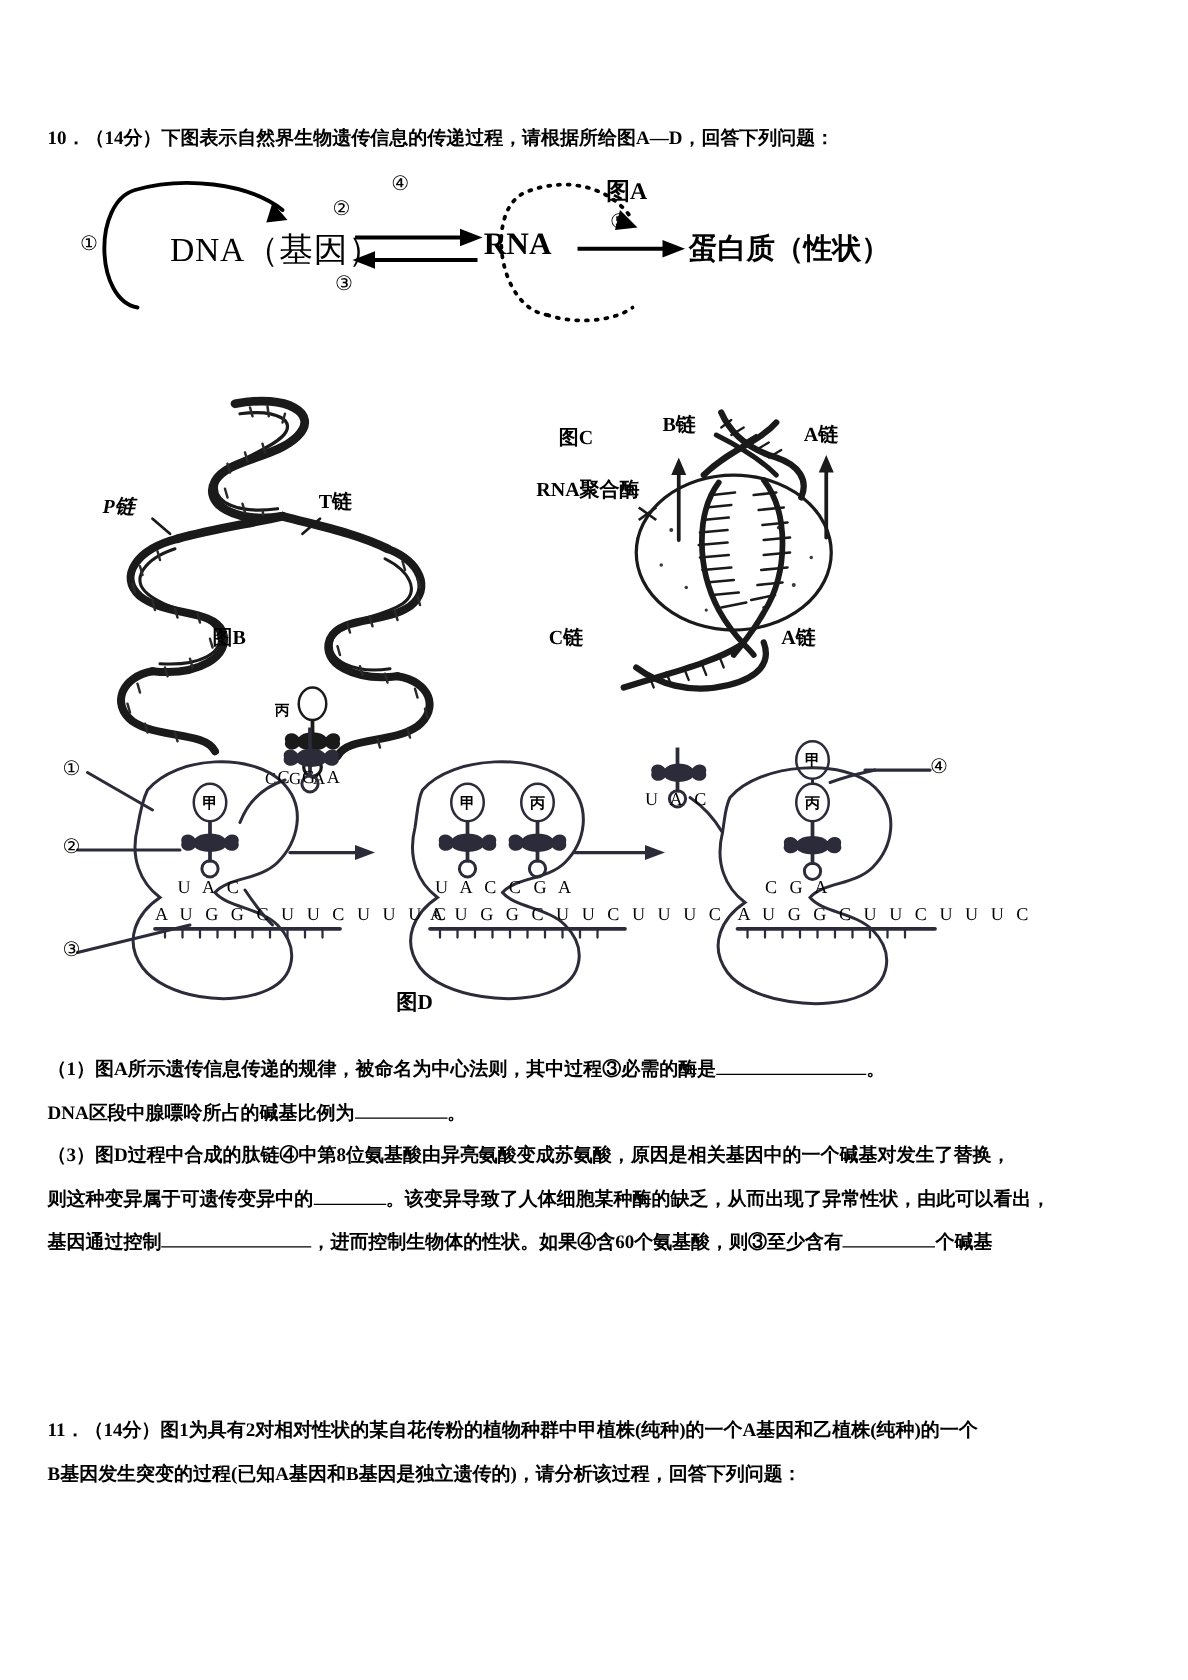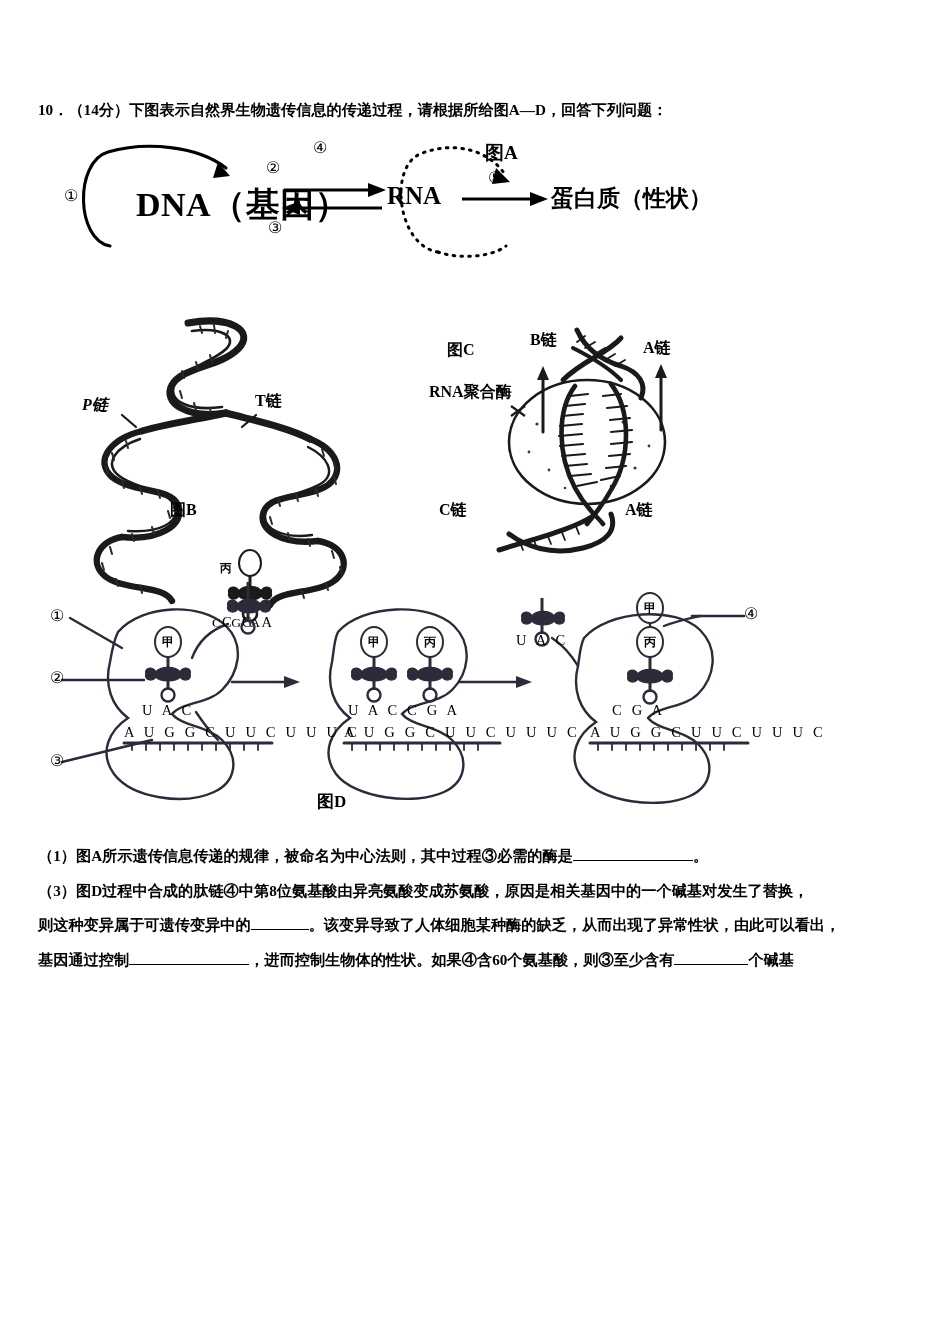--- a/index.html
+++ b/index.html
@@ -74,22 +74,22 @@
     position: absolute;
     left: 38px;
     top: 128px;
     width: 700px;
     height: 135px;
   }
   .dna-txt {
     position: absolute;
     left: 98px;
     top: 54px;
-    font-size: 34px;
-    font-weight: bold;
+    font-size: 27px;
+    font-weight: normal;
     letter-spacing: 0.5px;
     white-space: nowrap;
   }
   .rna-txt {
     position: absolute;
     left: 349px;
     top: 54px;
     font-size: 25px;
     font-weight: bold;
     white-space: nowrap;
@@ -499,19 +499,24 @@
     <span style="position:absolute;left:612px;top:44px;font-size:12px;font-weight:bold;">丙</span>
     <span class="seq" style="left:484px; top:42px;">U A C</span>
     <span class="seq" style="left:580px; top:112px;">C G A</span>
     <span class="seq" style="left:558px; top:134px;">A U G G C U U C U U U C</span>
 
     <span style="position:absolute;left:285px;top:200px;font-size:17px;font-weight:bold;">图D</span>
   </div>
 
   <div class="qbody">
       <p><span>（1）图A所示遗传信息传递的规律，被命名为中心法则，其中过程③必需的酶是</span><span class="blank b-lg"></span><span>。</span></p>
+      <p><span>DNA区段中腺嘌呤所占的碱基比例为</span><span class="blank b-md"></span><span>。</span></p>
       <p><span>（3）图D过程中合成的肽链④中第8位氨基酸由异亮氨酸变成苏氨酸，原因是相关基因中的一个碱基对发生了替换，</span></p>
       <p><span>则这种变异属于可遗传变异中的</span><span class="blank b-sm"></span><span>。该变异导致了人体细胞某种酶的缺乏，从而出现了异常性状，由此可以看出，</span></p>
       <p><span>基因通过控制</span><span class="blank b-lg"></span><span>，进而控制生物体的性状。如果④含60个氨基酸，则③至少含有</span><span class="blank b-md"></span><span>个碱基</span></p>
     </div>
 
+  <div class="q11">
+    <p>11．（14分）图1为具有2对相对性状的某自花传粉的植物种群中甲植株(纯种)的一个A基因和乙植株(纯种)的一个</p>
+    <p>B基因发生突变的过程(已知A基因和B基因是独立遗传的)，请分析该过程，回答下列问题：</p>
+  </div>
 
 </div>
 
 </body></html>

